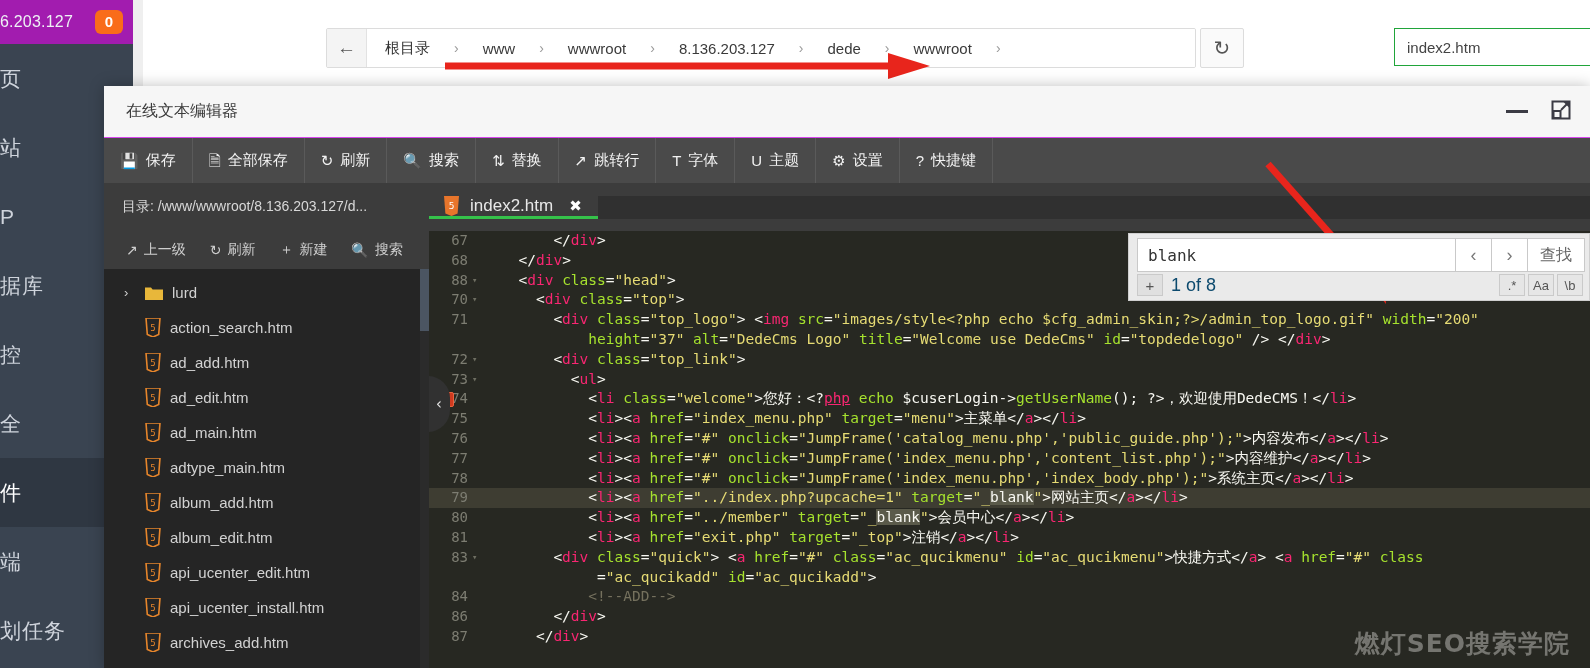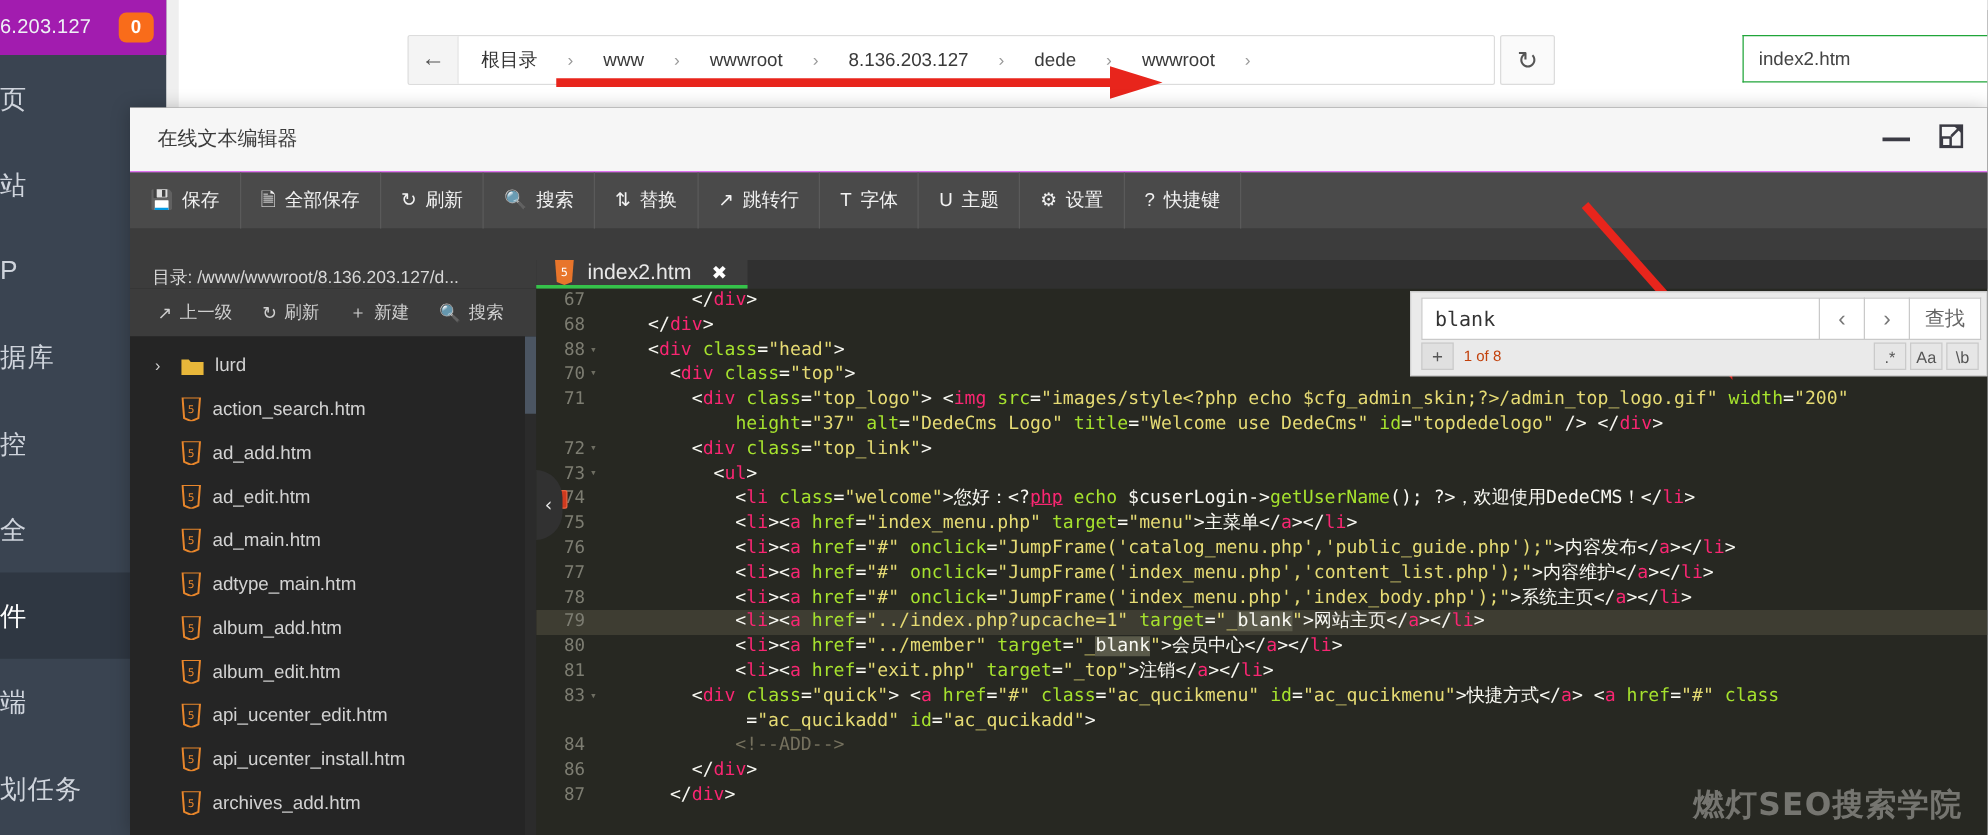--- a/index.html
+++ b/index.html
@@ -73,21 +73,21 @@
   #ed-winbtns{ display:flex; align-items:center; gap:22px; }
   #ed-min{ width:22px; height:3px; background:#3b3b44; display:block; }
   
   #ed-toolbar{ height:45px; background:#4a4a4a; display:flex; align-items:stretch; }
   .tb-btn{
     display:flex; align-items:center; gap:7px; padding:0 16px; color:#f2f2f2; font-size:15px;
     border-right:1px solid #5a5a5a; white-space:nowrap;
   }
   .tb-ic{ font-size:15px; line-height:1; display:inline-block; }
   
-  #ed-row2{ height:48px; background:#3c3c3c; display:flex; align-items:flex-end; position:relative;}
+  #ed-row2{ height:48px; background:#3c3c3c; display:flex; align-items:center; position:relative;}
   #dir-label{
     width:325px; background:#3c3c3c; color:#d8d8d8; font-size:14px; display:flex; align-items:center;
     padding-left:18px; white-space:nowrap; overflow:hidden;
   }
   #tabstrip{ flex:1; background:#303030; display:flex; align-items:stretch; }
   .ed-tab{
     display:flex; align-items:center; gap:10px; padding:0 16px 0 14px; background:#3c3c3c;
     color:#e8e8e8; font-size:17px; border-bottom:3px solid #35c24a; position:relative;
   }
   .tab-close{ color:#fff; font-size:15px; font-weight:bold; margin-left:6px;}
@@ -155,21 +155,21 @@
   }
   #sd-find{
     padding:0 12px; background:#fff; border:1px solid #c9c9c9; border-left:0; display:flex;
     align-items:center; color:#666; font-size:16px;
   }
   #sd-row2{ display:flex; align-items:center; height:28px; padding:2px 6px 4px 8px; gap:8px;}
   #sd-plus{
     width:26px; height:22px; background:#e0e0e0; border:1px solid #cacaca; display:flex;
     align-items:center; justify-content:center; color:#555; font-size:15px;
   }
-  #sd-count{ font-size:12px; color:#c2410c; }
+  #sd-count{ font-size:18px; color:#0c4a6e; }
   #sd-opts{ margin-left:auto; display:flex; gap:3px;}
   .sd-opt{
     min-width:26px; height:22px; background:#e6e6e6; border:1px solid #cacaca; color:#555;
     font-size:13px; display:flex; align-items:center; justify-content:center; padding:0 4px;
   }
   #red-arrow-2{ position:absolute; right:170px; top:72px; width:160px; height:150px; z-index:29; pointer-events:none;}
   
   #watermark{
     position:absolute; right:20px; bottom:8px; font-size:25px; color:#8f8f8a;
     font-weight:bold; letter-spacing:1px; z-index:25; opacity:.75;

